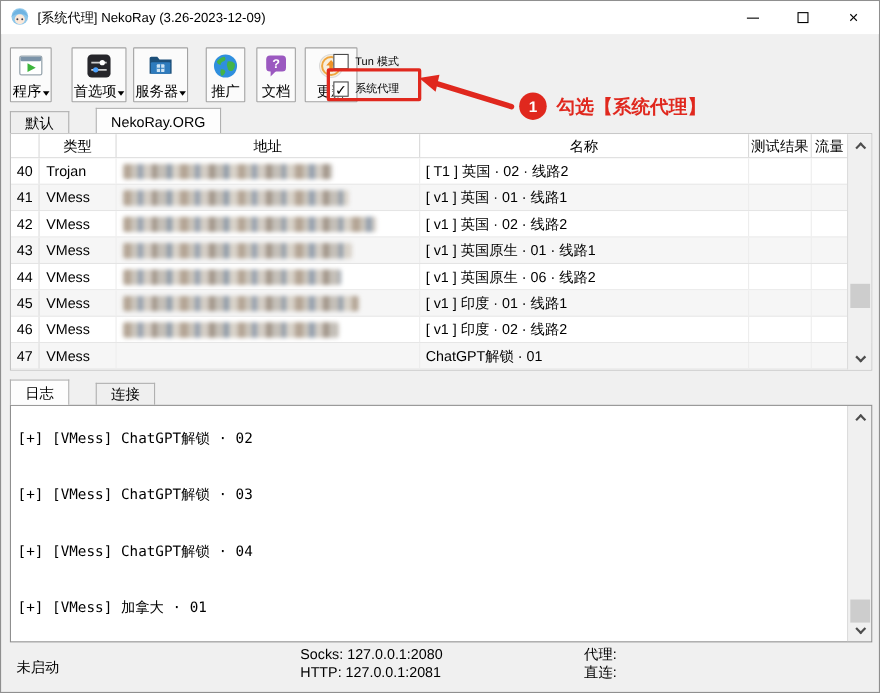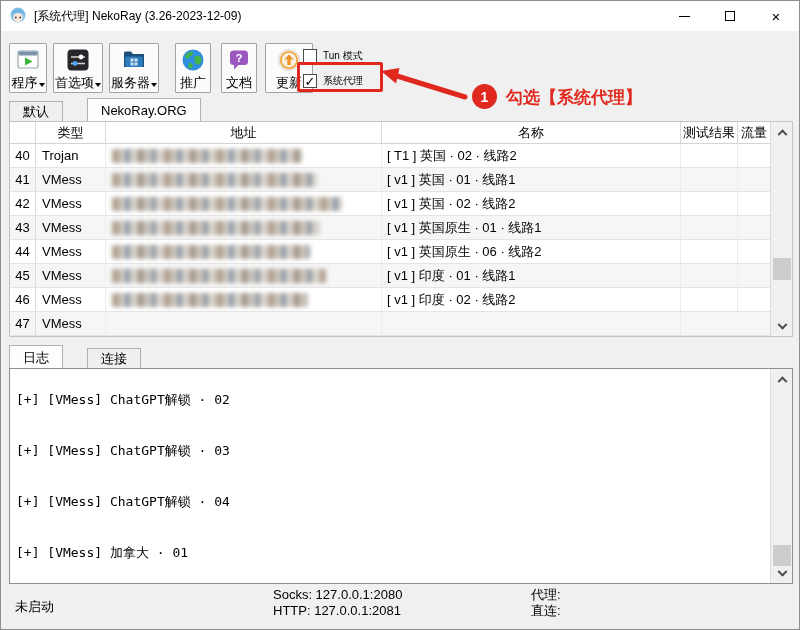--- a/index.html
+++ b/index.html
@@ -116,21 +116,21 @@
 
   <div class="toolbar">
     <div class="tool-btn" style="width:38px;">
       <svg class="ticon" viewBox="0 0 26 26">
         <rect x="3" y="4" width="20" height="17" rx="1.5" fill="#fff" stroke="#9aa7b0" stroke-width="1.2"></rect>
         <rect x="3.6" y="4.6" width="18.8" height="4" rx="1" fill="#7b93a8"></rect>
         <polygon points="10,10.5 17.5,14.5 10,18.5" fill="#3db53d"></polygon>
       </svg>
       <span class="tlabel"><span>程序</span><span class="menu-arrow"></span></span>
     </div>
-    <div class="tool-btn" style="width:50px; margin-left:6px;">
+    <div class="tool-btn" style="width:50px; margin-left:18px;">
       <svg class="ticon" viewBox="0 0 26 26">
         <rect x="2.5" y="2.5" width="21" height="21" rx="4" fill="#26262b"></rect>
         <line x1="6" y1="10" x2="20" y2="10" stroke="#cfcfcf" stroke-width="1.6"></line>
         <circle cx="16" cy="10" r="2.4" fill="#ffffff"></circle>
         <line x1="6" y1="16.5" x2="20" y2="16.5" stroke="#cfcfcf" stroke-width="1.6"></line>
         <circle cx="10" cy="16.5" r="2.4" fill="#4da3ff"></circle>
       </svg>
       <span class="tlabel"><span>首选项</span><span class="menu-arrow"></span></span>
     </div>
     <div class="tool-btn" style="width:50px; margin-left:6px;">
@@ -273,20 +273,21 @@
       <div class="cell name">[ v1 ] 印度 · 02 · 线路2</div>
       <div class="cell"></div>
       <div class="cell" style="border-right:none;"></div>
     </div>
     <div class="trow">
       <div class="cell rownum">47</div>
       <div class="cell type">VMess</div>
       <div class="cell addr">
           <span class="blur-strip"></span>
         </div>
+      <div class="cell name">ChatGPT解锁 · 01</div>
       <div class="cell"></div>
       <div class="cell" style="border-right:none;"></div>
     </div>
 
     <div class="vscroll">
       <div class="sb-arrow up">
           <span class="chev up"></span>
         </div>
       <div class="sb-thumb"></div>
       <div class="sb-arrow down">

